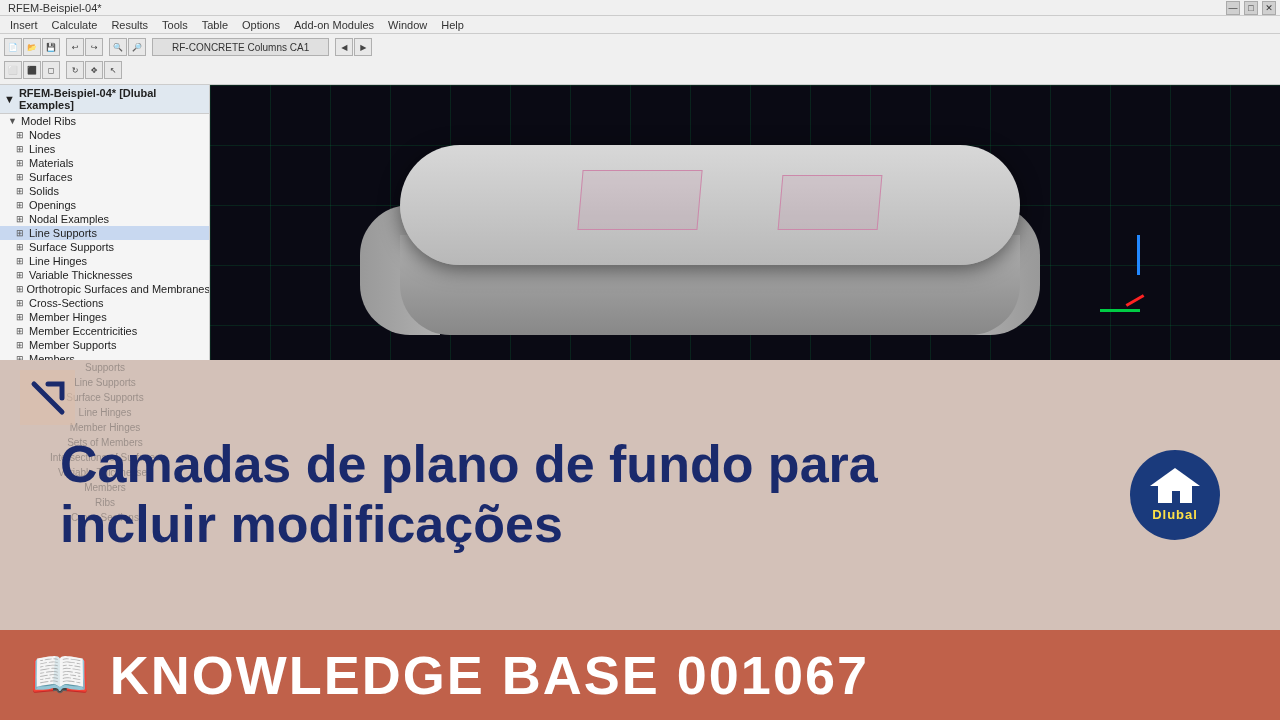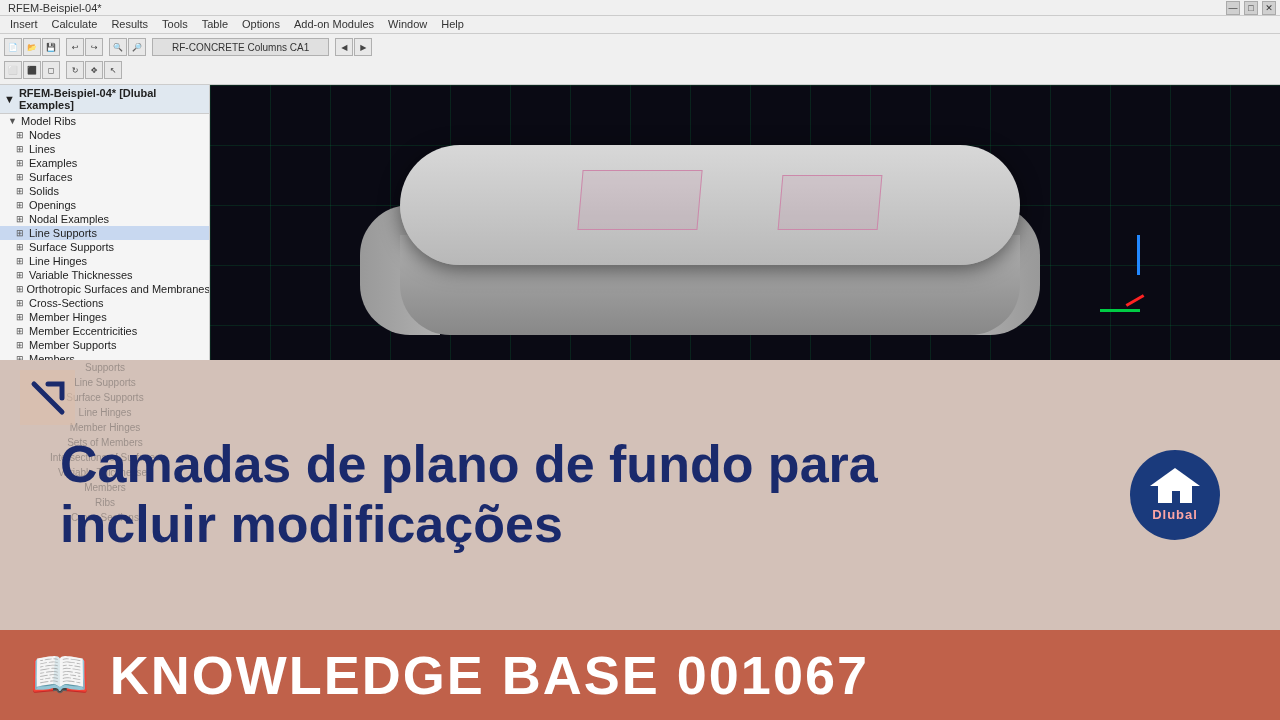--- a/index.html
+++ b/index.html
@@ -49,21 +49,21 @@
       display: flex; align-items: center; justify-content: center;
       cursor: pointer;
       color: #333;
     }
 
     
     #menu-bar {
       background: #f0f0f0;
       height: 18px;
       display: flex;
-      align-items: flex-end;
+      align-items: center;
       padding: 0 4px;
       border-bottom: 1px solid #ccc;
       gap: 2px;
     }
     .menu-item {
       font-size: 11px;
       color: #333;
       padding: 0 6px;
       height: 18px;
       display: flex; align-items: center;
@@ -306,21 +306,21 @@
       width: 34px; height: 18px;
       background: white;
     }
     .dlubal-door {
       position: absolute;
       bottom: 0; left: 14px;
       width: 8px; height: 12px;
       background: #1a3a7c;
     }
     .dlubal-text {
-      color: #fca5a5;
+      color: #fde047;
       font-size: 13px;
       font-weight: bold;
       letter-spacing: 1px;
     }
 
     
     #bottom-bar {
       height: 90px;
       background: #c0614a;
       display: flex;
@@ -411,21 +411,21 @@
       <div class="tree-item indent-2">
         <span class="tree-expand">⊞</span>
         <span>Nodes</span>
       </div>
       <div class="tree-item indent-2">
         <span class="tree-expand">⊞</span>
         <span>Lines</span>
       </div>
       <div class="tree-item indent-2">
         <span class="tree-expand">⊞</span>
-        <span>Examples</span>
+        <span>Materials</span>
       </div>
       <div class="tree-item indent-2">
         <span class="tree-expand">⊞</span>
         <span>Surfaces</span>
       </div>
       <div class="tree-item indent-2">
         <span class="tree-expand">⊞</span>
         <span>Solids</span>
       </div>
       <div class="tree-item indent-2">

